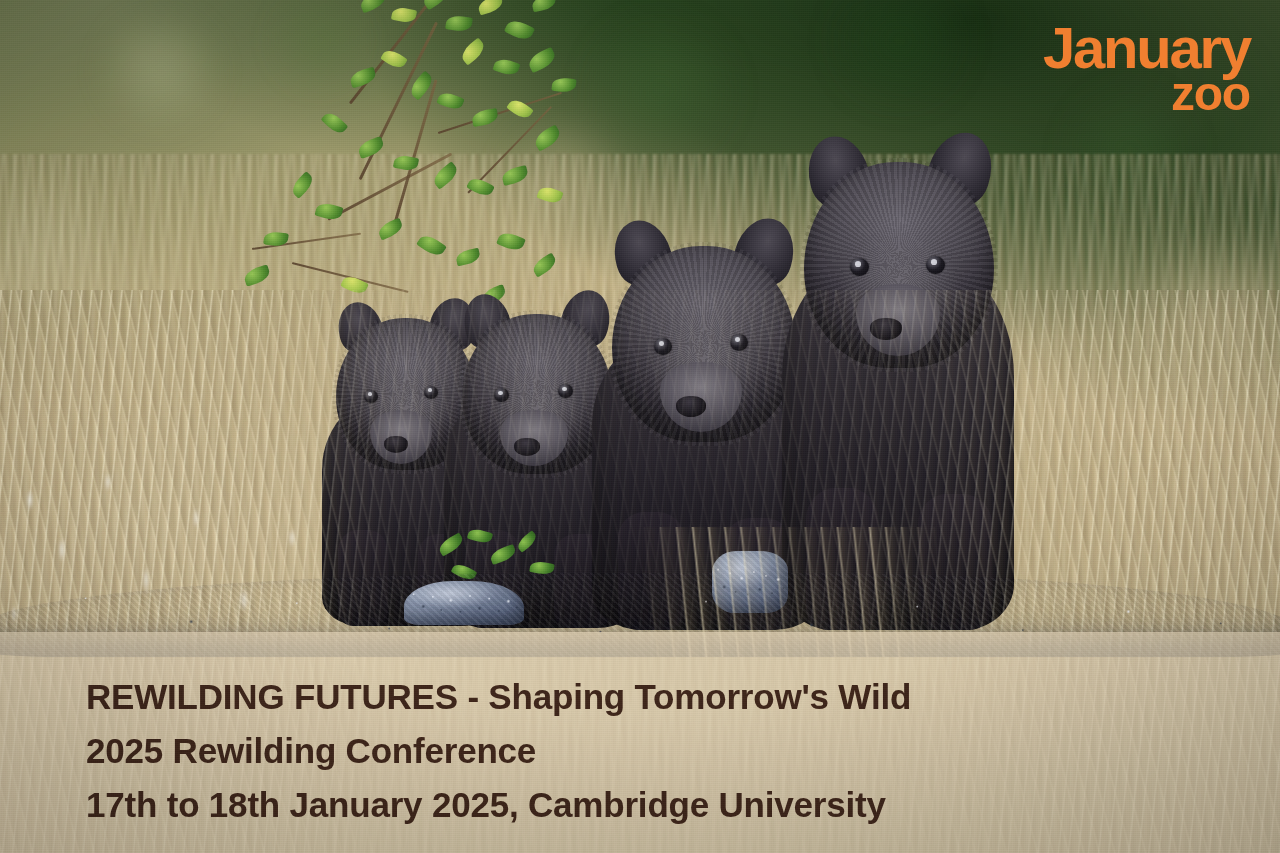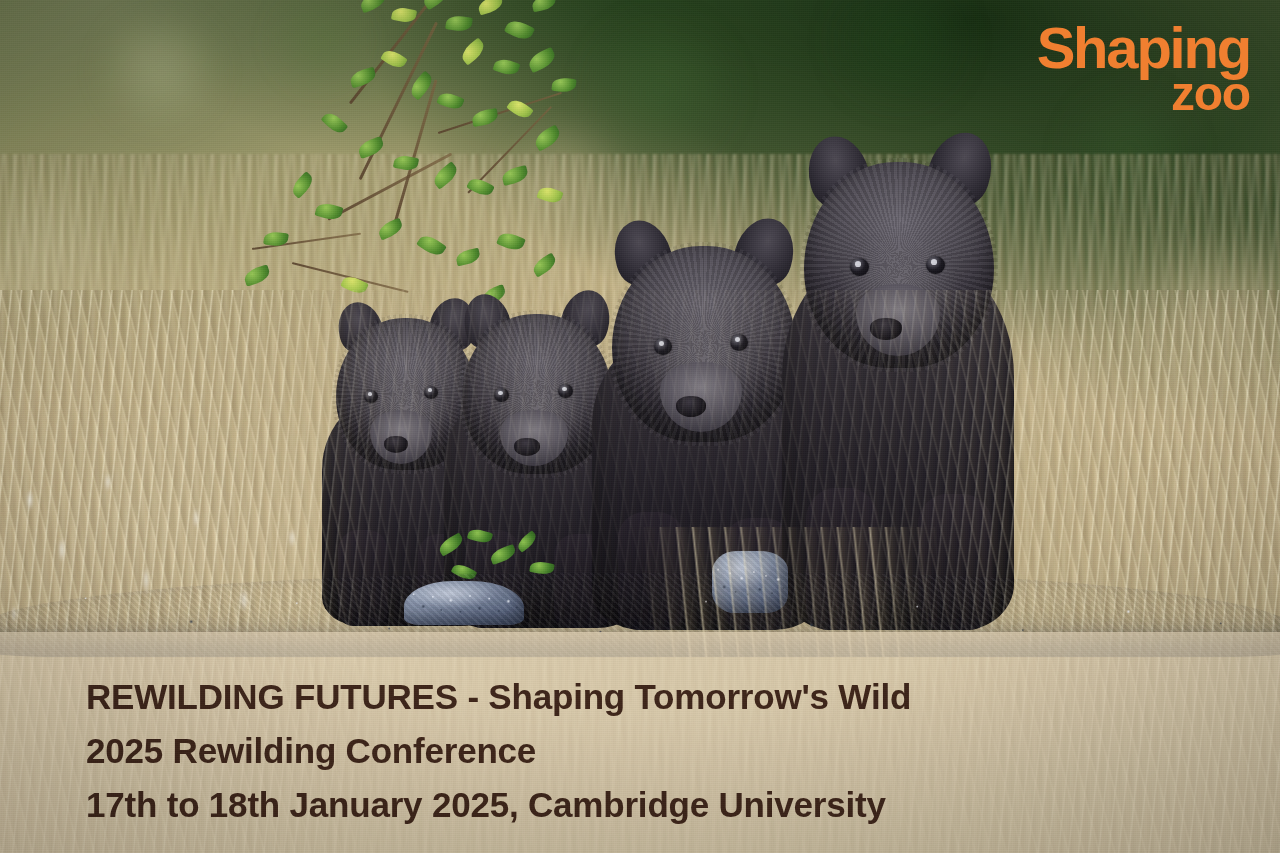--- a/index.html
+++ b/index.html
@@ -478,21 +478,21 @@
                 background:
                   repeating-linear-gradient(84deg, rgba(236,222,184,0) 0px, rgba(236,222,184,0.55) 2px, rgba(160,140,102,0.22) 4px, rgba(236,222,184,0) 16px);
                 -webkit-mask-image: linear-gradient(90deg, rgba(0,0,0,0) 0%, rgba(0,0,0,1) 18%, rgba(0,0,0,0.5) 52%, rgba(0,0,0,1) 78%, rgba(0,0,0,0) 100%);
                 mask-image: linear-gradient(90deg, rgba(0,0,0,0) 0%, rgba(0,0,0,1) 18%, rgba(0,0,0,0.5) 52%, rgba(0,0,0,1) 78%, rgba(0,0,0,0) 100%);"></div>
   </div>
 
   <div class="vignette"></div>
   <div class="grain"></div>
 
   <div class="logo">
-    <span class="logo-citizen">Shaping</span>
+    <span class="logo-citizen">January</span>
     <span class="logo-zoo">zoo</span>
   </div>
 
   <div class="banner">
     <div class="banner-text">
       <span class="banner-line">REWILDING FUTURES - Shaping Tomorrow's Wild</span>
       <span class="banner-line">2025 Rewilding Conference</span>
       <span class="banner-line">17th to 18th January 2025, Cambridge University</span>
     </div>
   </div>

